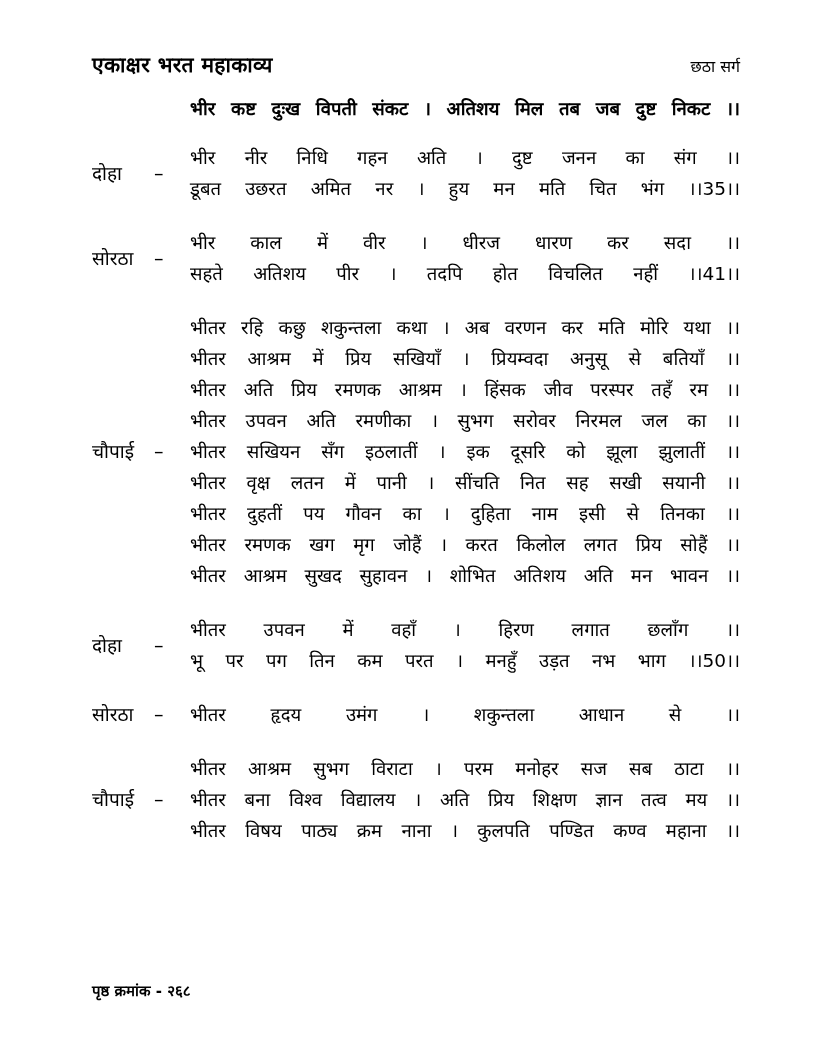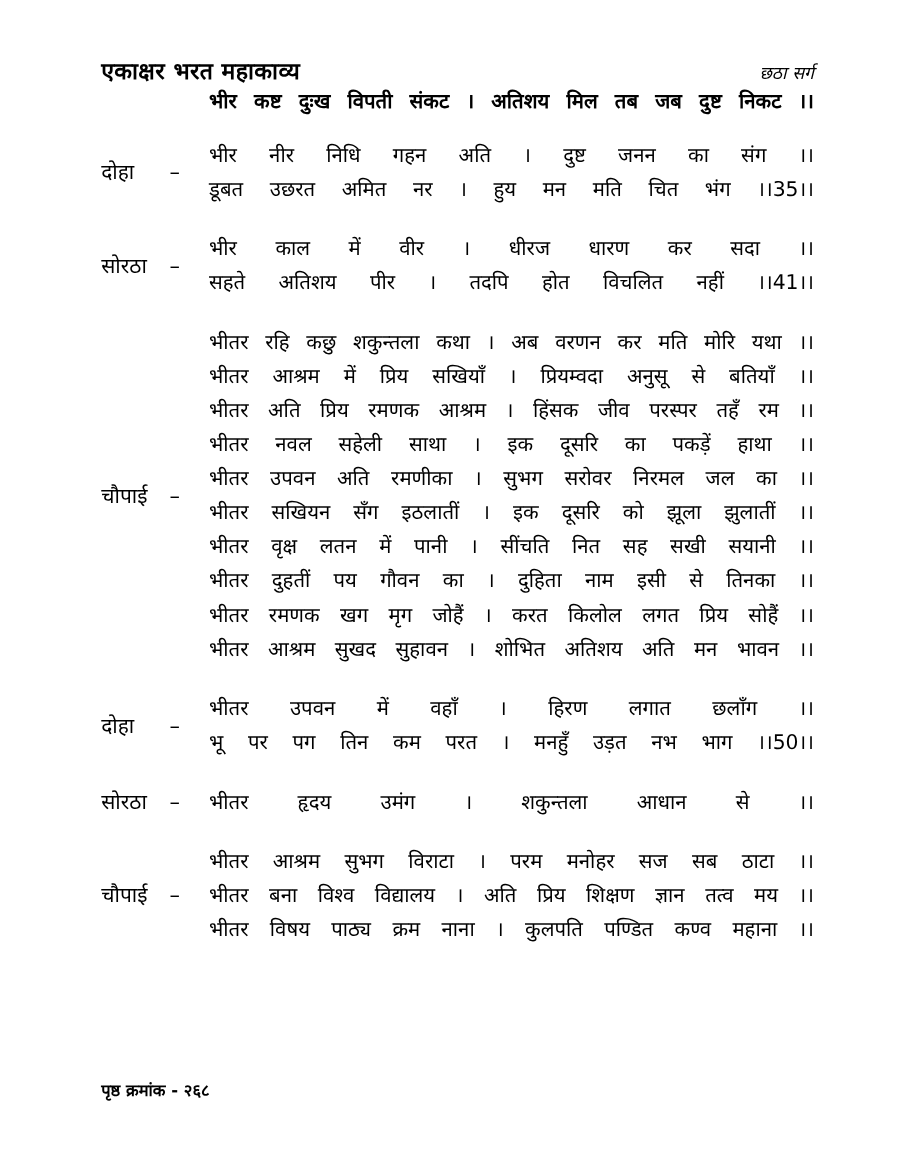--- a/index.html
+++ b/index.html
@@ -19,28 +19,28 @@
     position: absolute;
     inset: 0;
     box-sizing: border-box;
     padding: 50px 76px 0 92px;
     background: #ffffff;
   }
   .header {
     display: flex;
     justify-content: space-between;
     align-items: baseline;
+    margin-bottom: 16px;
   }
   .book-title {
     font-weight: bold;
     font-size: 21px;
     letter-spacing: 0.3px;
   }
   .canto-label {
-    font-style: italic;
     font-size: 16px;
   }
   .continuation {
     margin-left: 98px;
     font-size: 18.5px;
     line-height: 30px;
     text-align: justify;
     text-align-last: justify;
     margin-bottom: 18px;
     font-weight: bold;
@@ -112,21 +112,20 @@
           <div class="vline">सहते अतिशय पीर । तदपि होत विचलित नहीं ।।41।।</div>
         </div>
       </div>
       <div class="block">
         <div class="vlabel">चौपाई</div>
         <div class="vdash">–</div>
         <div class="vlines">
           <div class="vline">भीतर रहि कछु शकुन्तला कथा । अब वरणन कर मति मोरि यथा ।।</div>
           <div class="vline">भीतर आश्रम में प्रिय सखियाँ । प्रियम्वदा अनुसू से बतियाँ ।।</div>
           <div class="vline">भीतर अति प्रिय रमणक आश्रम । हिंसक जीव परस्पर तहँ रम ।।</div>
-          <div class="vline">भीतर नवल सहेली साथा । इक दूसरि का पकड़ें हाथा ।।</div>
           <div class="vline">भीतर उपवन अति रमणीका । सुभग सरोवर निरमल जल का ।।</div>
           <div class="vline">भीतर सखियन सँग इठलातीं । इक दूसरि को झूला झुलातीं ।।</div>
           <div class="vline">भीतर वृक्ष लतन में पानी । सींचति नित सह सखी सयानी ।।</div>
           <div class="vline">भीतर दुहतीं पय गौवन का । दुहिता नाम इसी से तिनका ।।</div>
           <div class="vline">भीतर रमणक खग मृग जोहैं । करत किलोल लगत प्रिय सोहैं ।।</div>
           <div class="vline">भीतर आश्रम सुखद सुहावन । शोभित अतिशय अति मन भावन ।।</div>
         </div>
       </div>
       <div class="block">
         <div class="vlabel">दोहा</div>

